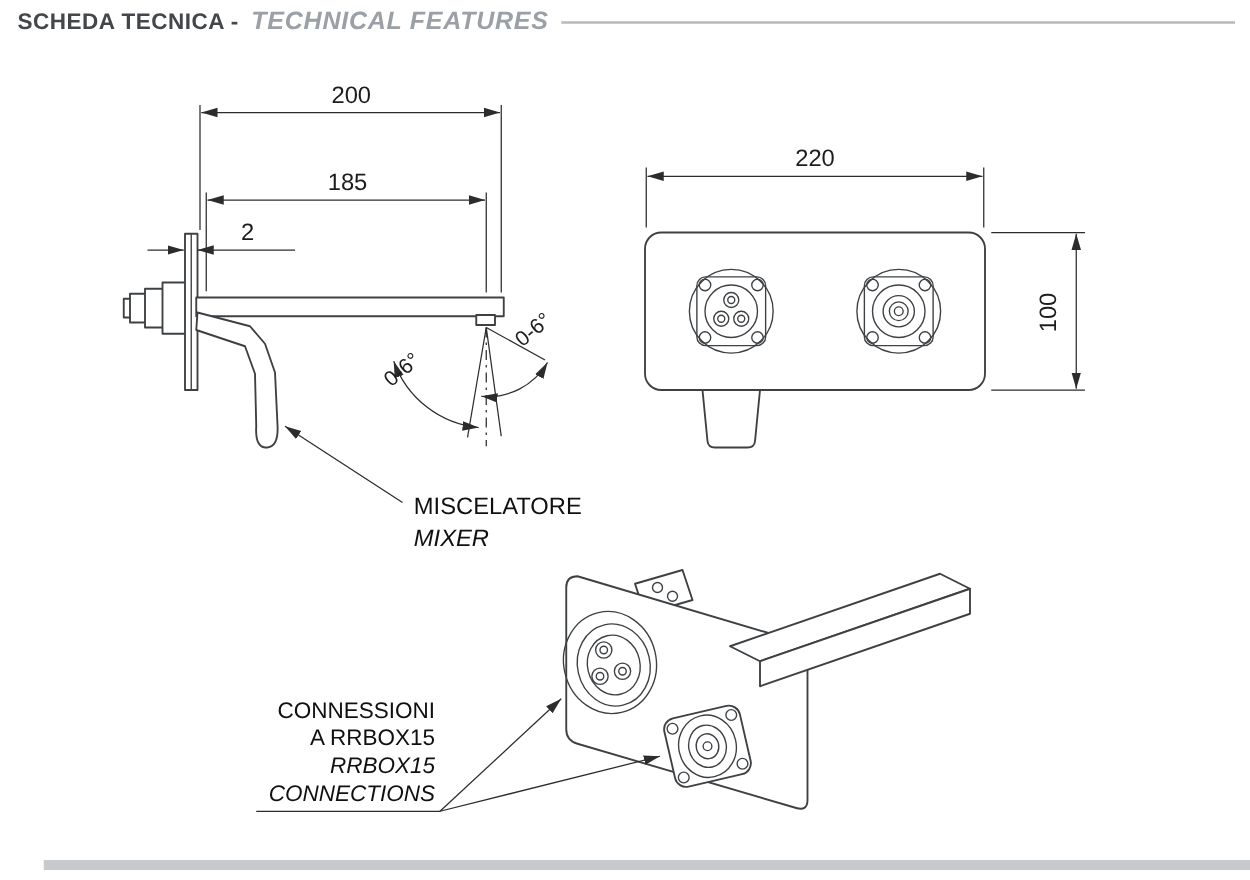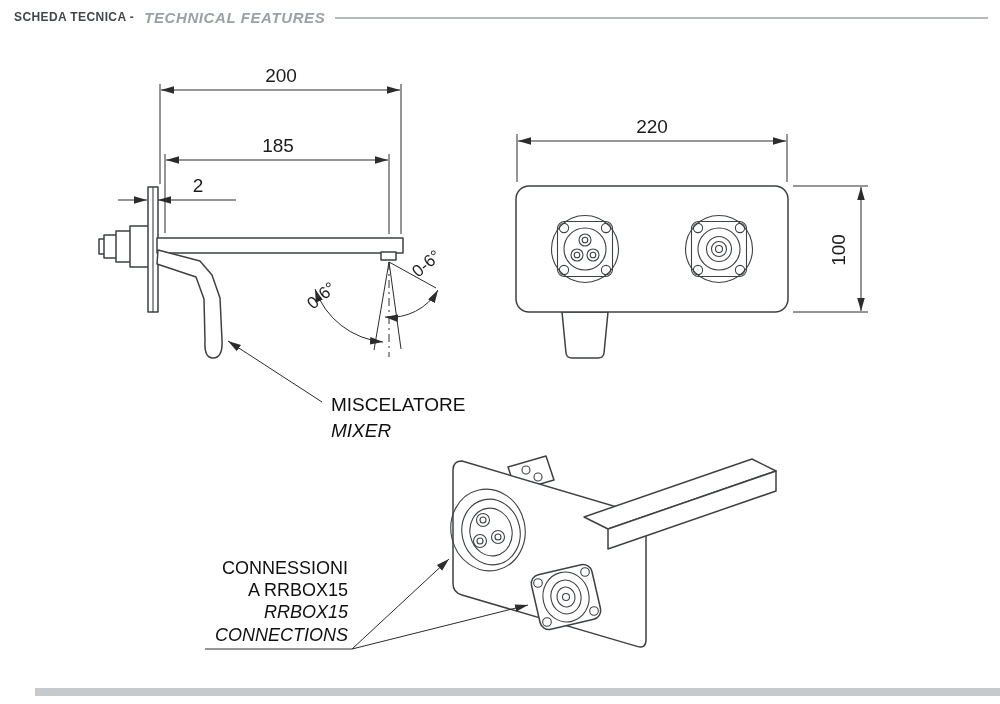--- a/index.html
+++ b/index.html
@@ -1,20 +1,20 @@
 <!DOCTYPE html>
 <html><head>
 <meta charset="utf-8">
 <style>
   html,body{margin:0;padding:0;background:#9c9c9c;}
   .page{position:relative;width:1000px;height:704px;background:#ffffff;
         font-family:"Liberation Sans",sans-serif;overflow:hidden;margin:0 auto;}
   .hdr{position:absolute;top:6px;left:14px;right:12px;display:flex;align-items:center;gap:10px;height:22px;}
-  .hdr .t1{font-size:12px;font-weight:bold;color:#43464a;letter-spacing:.4px;white-space:nowrap;}
-  .hdr .t2{font-size:15px;font-weight:bold;font-style:italic;color:#9aa0a5;letter-spacing:.6px;white-space:nowrap;}
+  .hdr .t1{font-size:18px;font-weight:bold;color:#43464a;letter-spacing:.4px;white-space:nowrap;}
+  .hdr .t2{font-size:20px;font-weight:bold;font-style:italic;color:#9aa0a5;letter-spacing:.6px;white-space:nowrap;}
   .hdr .rule{flex:1;height:2px;background:#b6babd;margin-top:2px;}
   .ftr{position:absolute;left:35px;right:0;bottom:8px;height:8px;background:#c6cacd;}
   svg{position:absolute;left:0;top:0;}
   .o{fill:#ffffff;stroke:#3e4144;stroke-width:1.5;stroke-linejoin:round;}
   .t{fill:none;stroke:#3e4144;stroke-width:1.1;}
   .d{fill:none;stroke:#2c2c2c;stroke-width:1;}
   .dt{font-size:19px;fill:#1c1c1c;}
   .at{font-size:17px;fill:#1c1c1c;}
   .lt{font-size:19px;fill:#101010;}
   .lts{font-size:18px;fill:#101010;}

